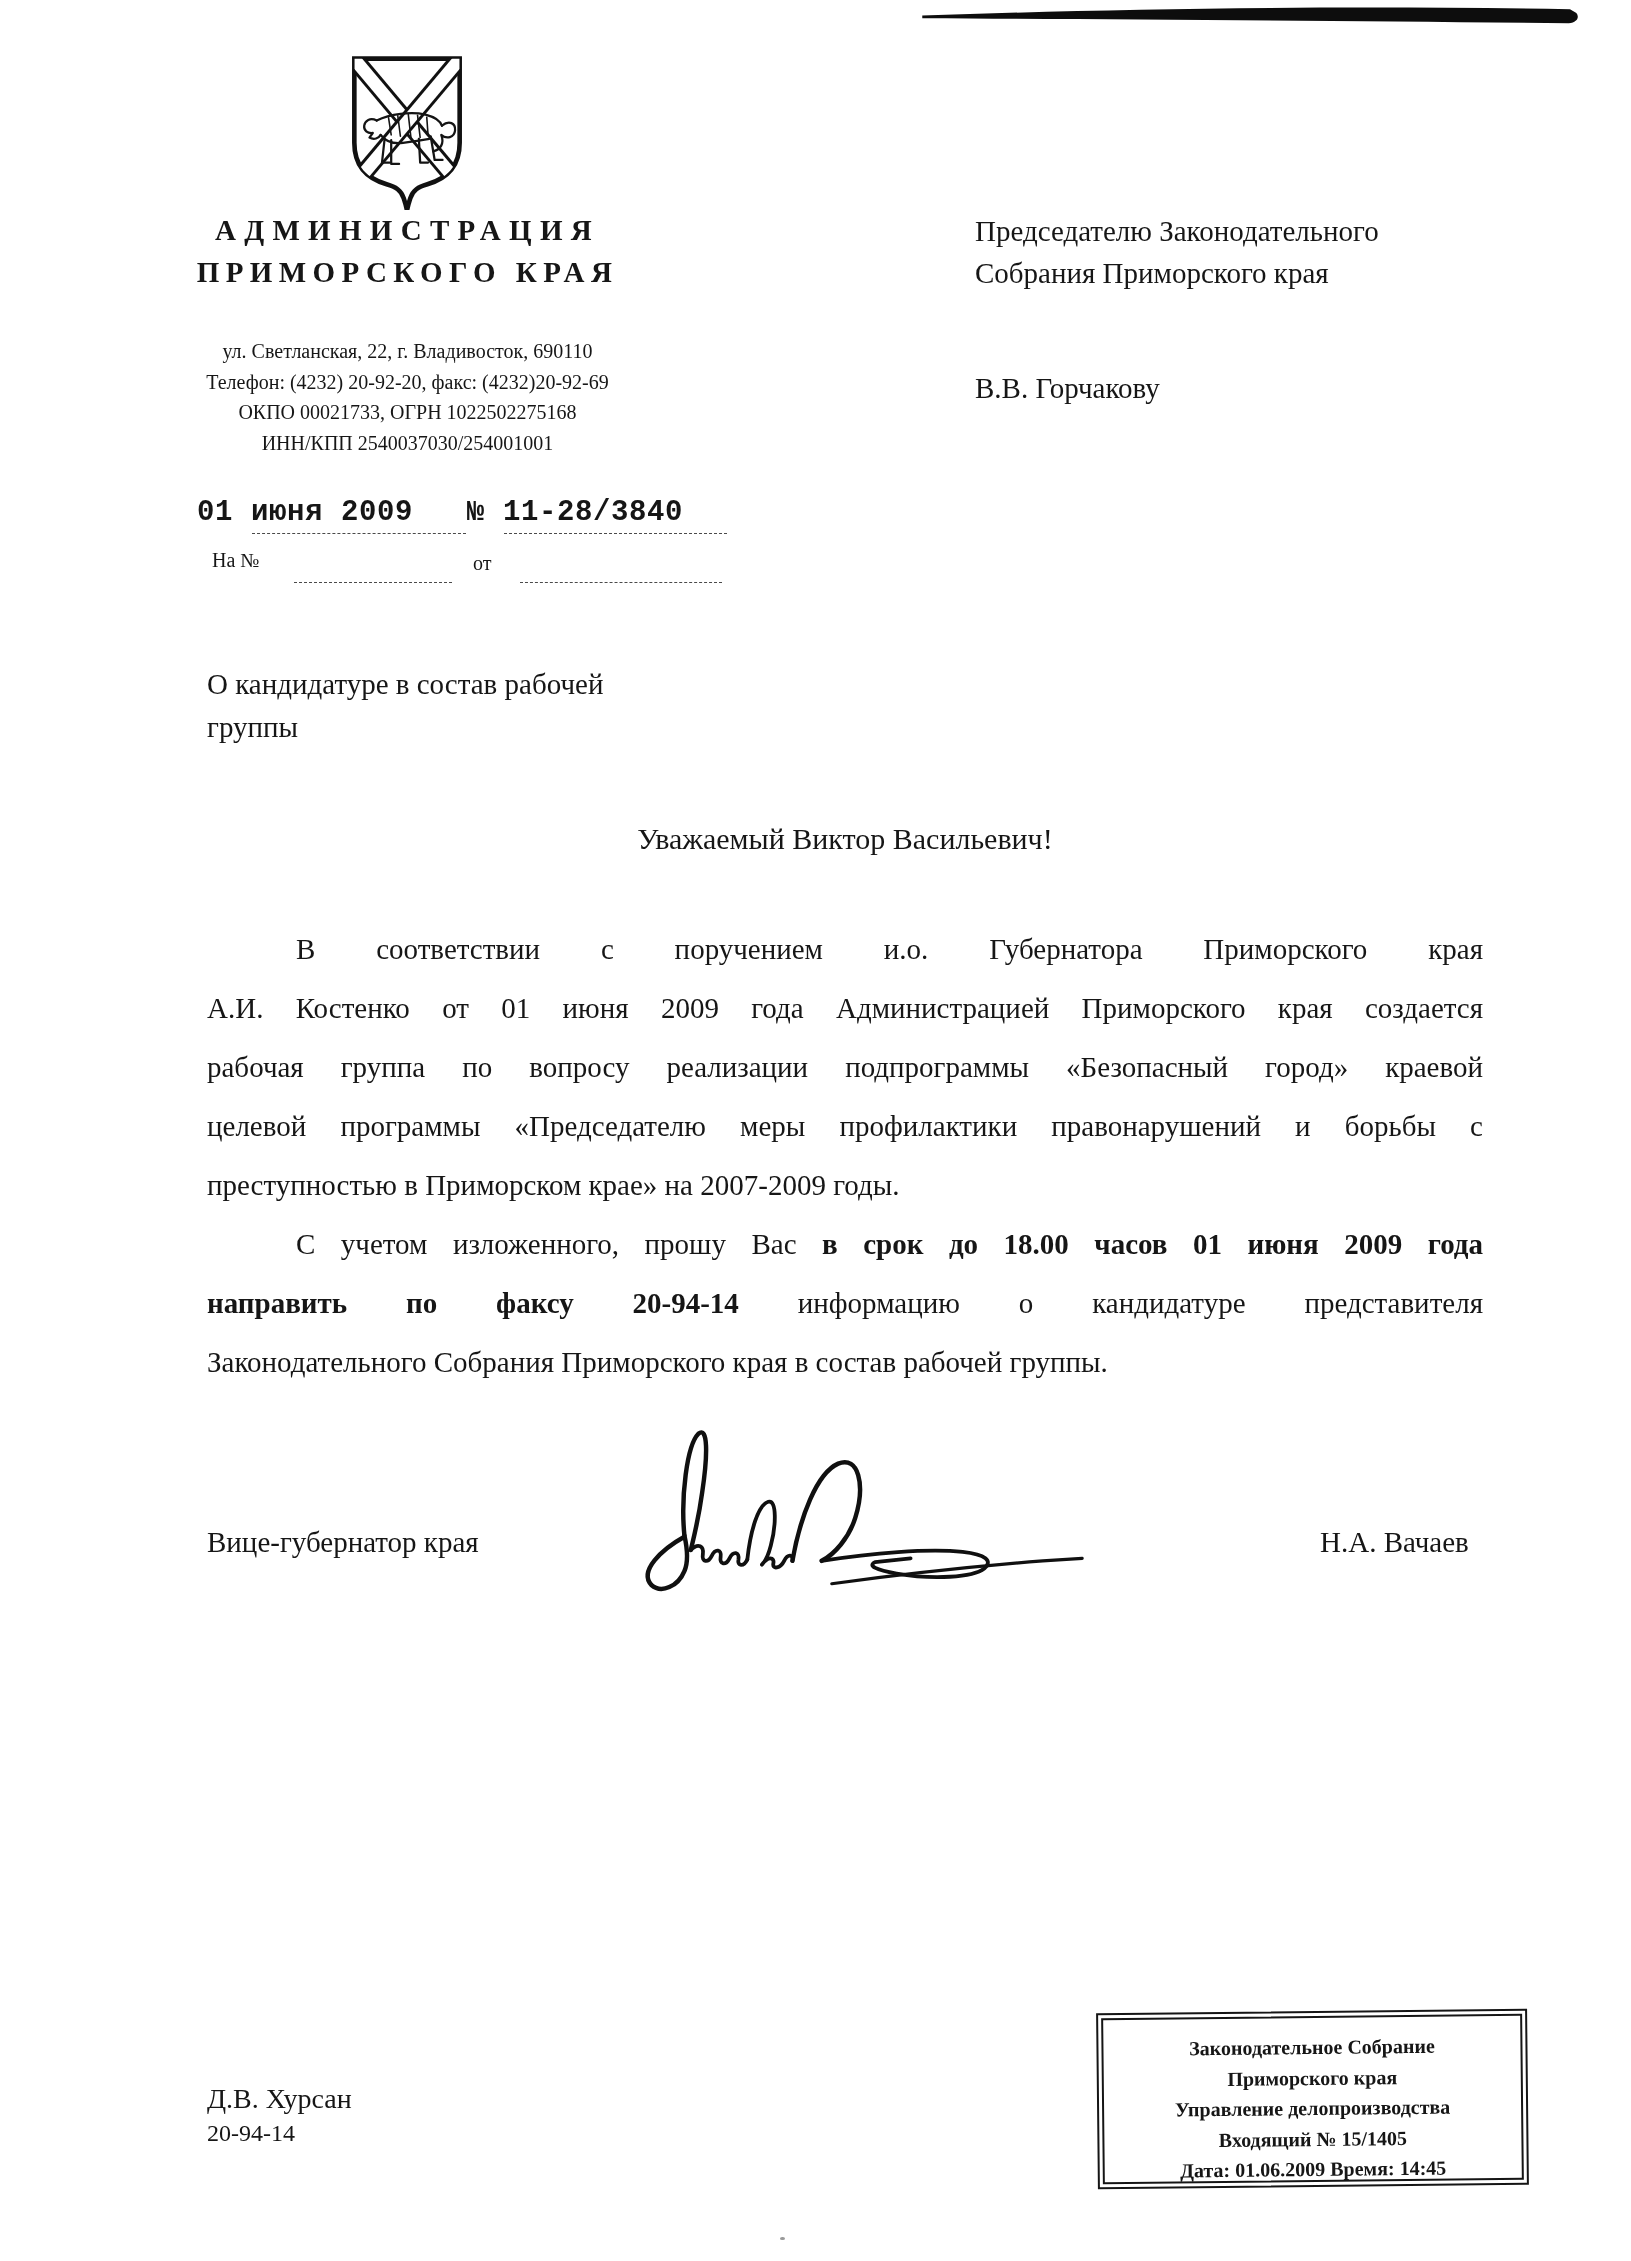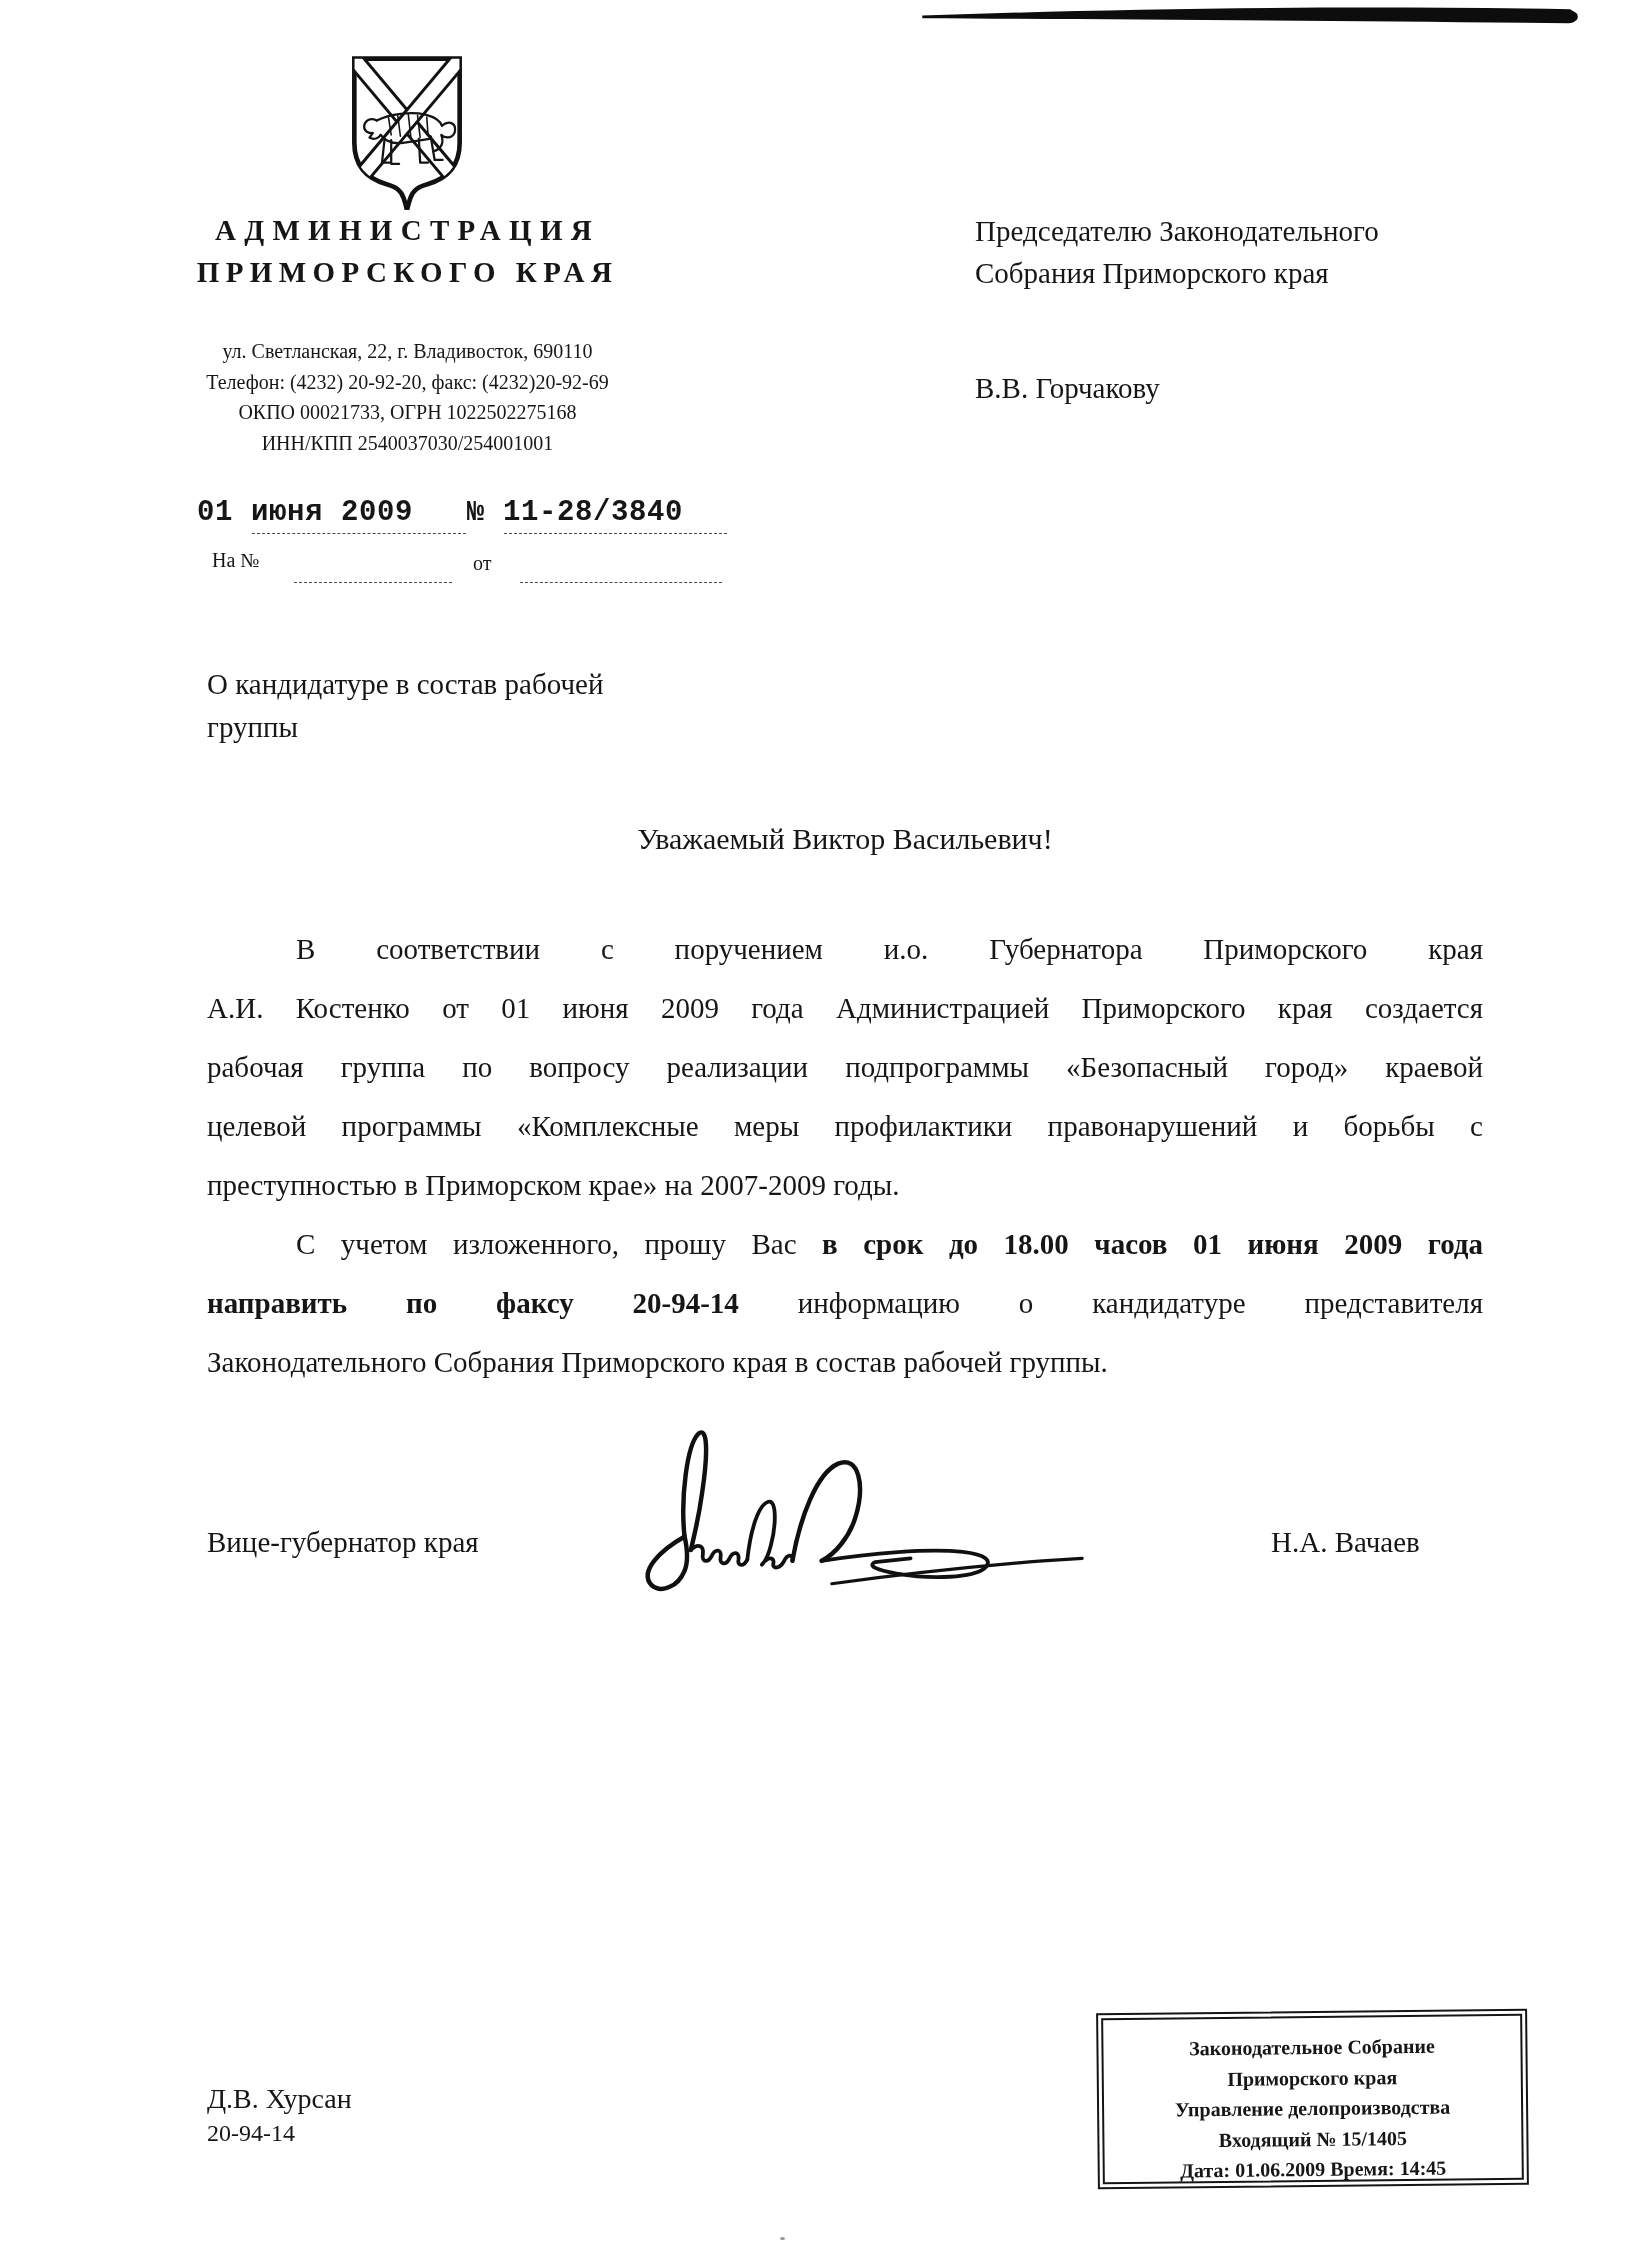--- a/index.html
+++ b/index.html
@@ -43,21 +43,21 @@
   #salut{left:207px;top:822px;width:1276px;text-align:center;font-size:30px;}
   
   #body-text{left:207px;top:920px;width:1276px;font-size:29px;}
   .bline{height:59px;line-height:59px;text-align:justify;text-align-last:justify;
          white-space:nowrap;}
   .bline.last{text-align:left;text-align-last:left;}
   .bline.indent{padding-left:89px;}
   .b{font-weight:bold;}
   
   #sig-title{left:207px;top:1526px;font-size:29px;white-space:nowrap;}
-  #sig-name{left:1271px;top:1526px;font-size:29px;white-space:nowrap;}
+  #sig-name{left:1320px;top:1526px;font-size:29px;white-space:nowrap;}
   #sig-draw{left:598px;top:1402px;width:521px;height:197px;}
   
   #exec-name{left:207px;top:2083px;font-size:28px;}
   #exec-phone{left:207px;top:2120px;font-size:24px;}
   
   #stamp{left:1097px;top:2011px;width:431px;height:176px;border:7px double #151515;
          box-sizing:border-box;transform:rotate(-0.6deg);
          padding-top:14px;text-align:center;}
   .stamp-line{font-weight:bold;font-size:20px;line-height:30.5px;white-space:nowrap;}
   
@@ -125,21 +125,21 @@
 
 <div id="subj1" class="abs subj">О кандидатуре в состав рабочей</div>
 <div id="subj2" class="abs subj">группы</div>
 
 <div id="salut" class="abs">Уважаемый Виктор Васильевич!</div>
 
 <div id="body-text" class="abs">
   <div class="bline indent"><span>В соответствии с поручением и.о. Губернатора Приморского края</span></div>
   <div class="bline"><span>А.И. Костенко от 01 июня 2009 года Администрацией Приморского края создается</span></div>
   <div class="bline"><span>рабочая группа по вопросу реализации подпрограммы «Безопасный город» краевой</span></div>
-  <div class="bline"><span>целевой программы «Комплексные меры профилактики правонарушений и борьбы с</span></div>
+  <div class="bline"><span>целевой программы «Председателю меры профилактики правонарушений и борьбы с</span></div>
   <div class="bline last"><span>преступностью в Приморском крае» на 2007-2009 годы.</span></div>
   <div class="bline indent"><span>С учетом изложенного, прошу Вас </span><span class="b">в срок до 18.00 часов 01 июня 2009 года</span></div>
   <div class="bline"><span class="b">направить по факсу 20-94-14 </span><span>информацию о кандидатуре представителя</span></div>
   <div class="bline last"><span>Законодательного Собрания Приморского края в состав рабочей группы.</span></div>
 </div>
 
 <div id="sig-title" class="abs">Вице-губернатор края</div>
 <svg id="sig-draw" class="abs" viewBox="0 0 820 310">
   <g fill="none" stroke="#101010" stroke-linecap="round" stroke-linejoin="round">
     <path stroke-width="7" d="M136,212 C100,232 64,266 84,288 C100,302 126,290 136,266 C143,250 140,228 136,210"></path>

